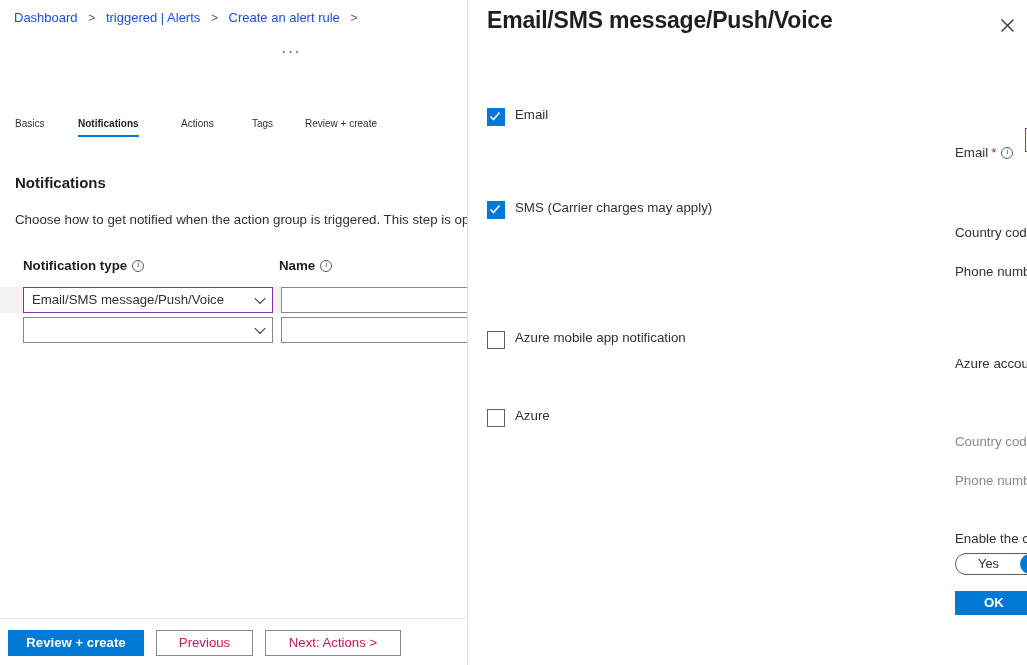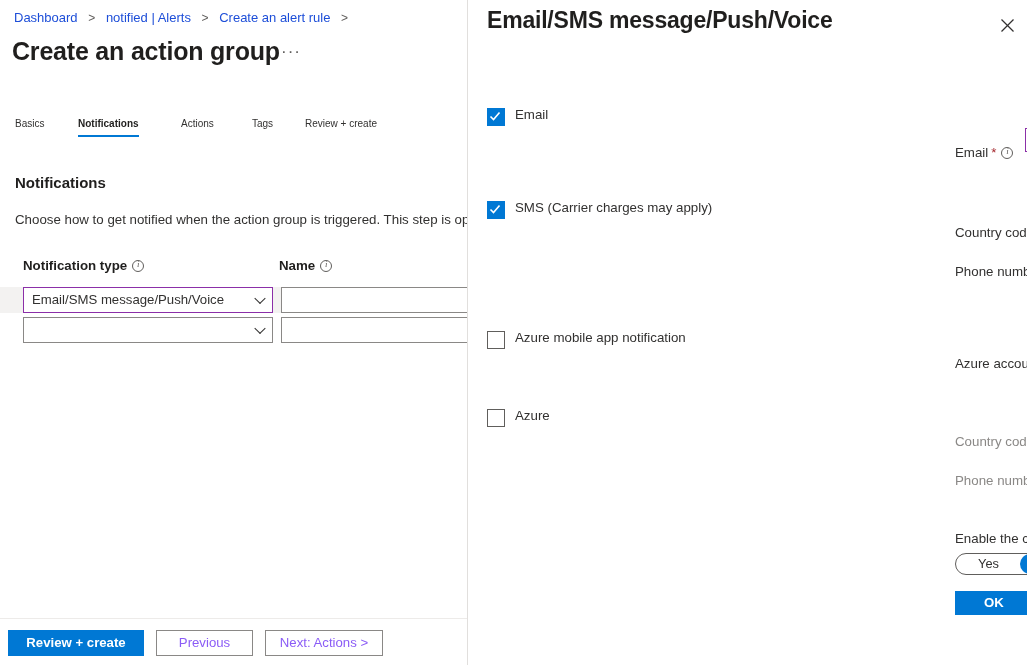--- a/index.html
+++ b/index.html
@@ -127,26 +127,26 @@
   .btn {
     position: absolute; top: 11px; height: 26px;
     font-size: 13.2px; line-height: 24px;
     text-align: center; cursor: pointer; white-space: nowrap;
   }
   .btn-primary {
     background: #0078d4; color: #fff;
     font-weight: bold; border: 1px solid #0078d4;
   }
   .btn-secondary {
-    background: #fff; color: #8b5cf6;
+    background: #fff; color: #be185d;
     border: 1px solid #8a8886;
   }
   #btn-review { left: 8px; width: 136px; }
   #btn-previous { left: 156px; width: 97px; }
-  #btn-next { left: 265px; width: 118px; }
+  #btn-next { left: 265px; width: 136px; }
 
   
   #right-panel {
     position: absolute; left: 467px; top: 0;
     width: 560px; height: 665px;
     background: #fff;
     border-left: 1px solid #e1dfdd;
   }
   #panel-title {
     position: absolute; left: 19px; top: 7px;
@@ -233,27 +233,26 @@
 </head>
 <body>
 
 <div id="root">
 
   <div id="left-pane">
 
     <div class="breadcrumb">
       <span class="crumb">Dashboard</span>
       <span class="sep">&gt;</span>
-      <span class="crumb">notified | Alerts</span>
+      <span class="crumb">triggered | Alerts</span>
       <span class="sep">&gt;</span>
       <span class="crumb">Create an alert rule</span>
       <span class="sep">&gt;</span>
     </div>
 
-    <div class="page-title">Create an action group</div>
     <div class="title-ellipsis">···</div>
 
     <div class="tabbar">
       <div class="tab" style="left:15px;">Basics</div>
       <div class="tab active" style="left:78px;">Notifications</div>
       <div class="tab" style="left:181px;">Actions</div>
       <div class="tab" style="left:252px;">Tags</div>
       <div class="tab" style="left:305px;">Review + create</div>
     </div>
 

